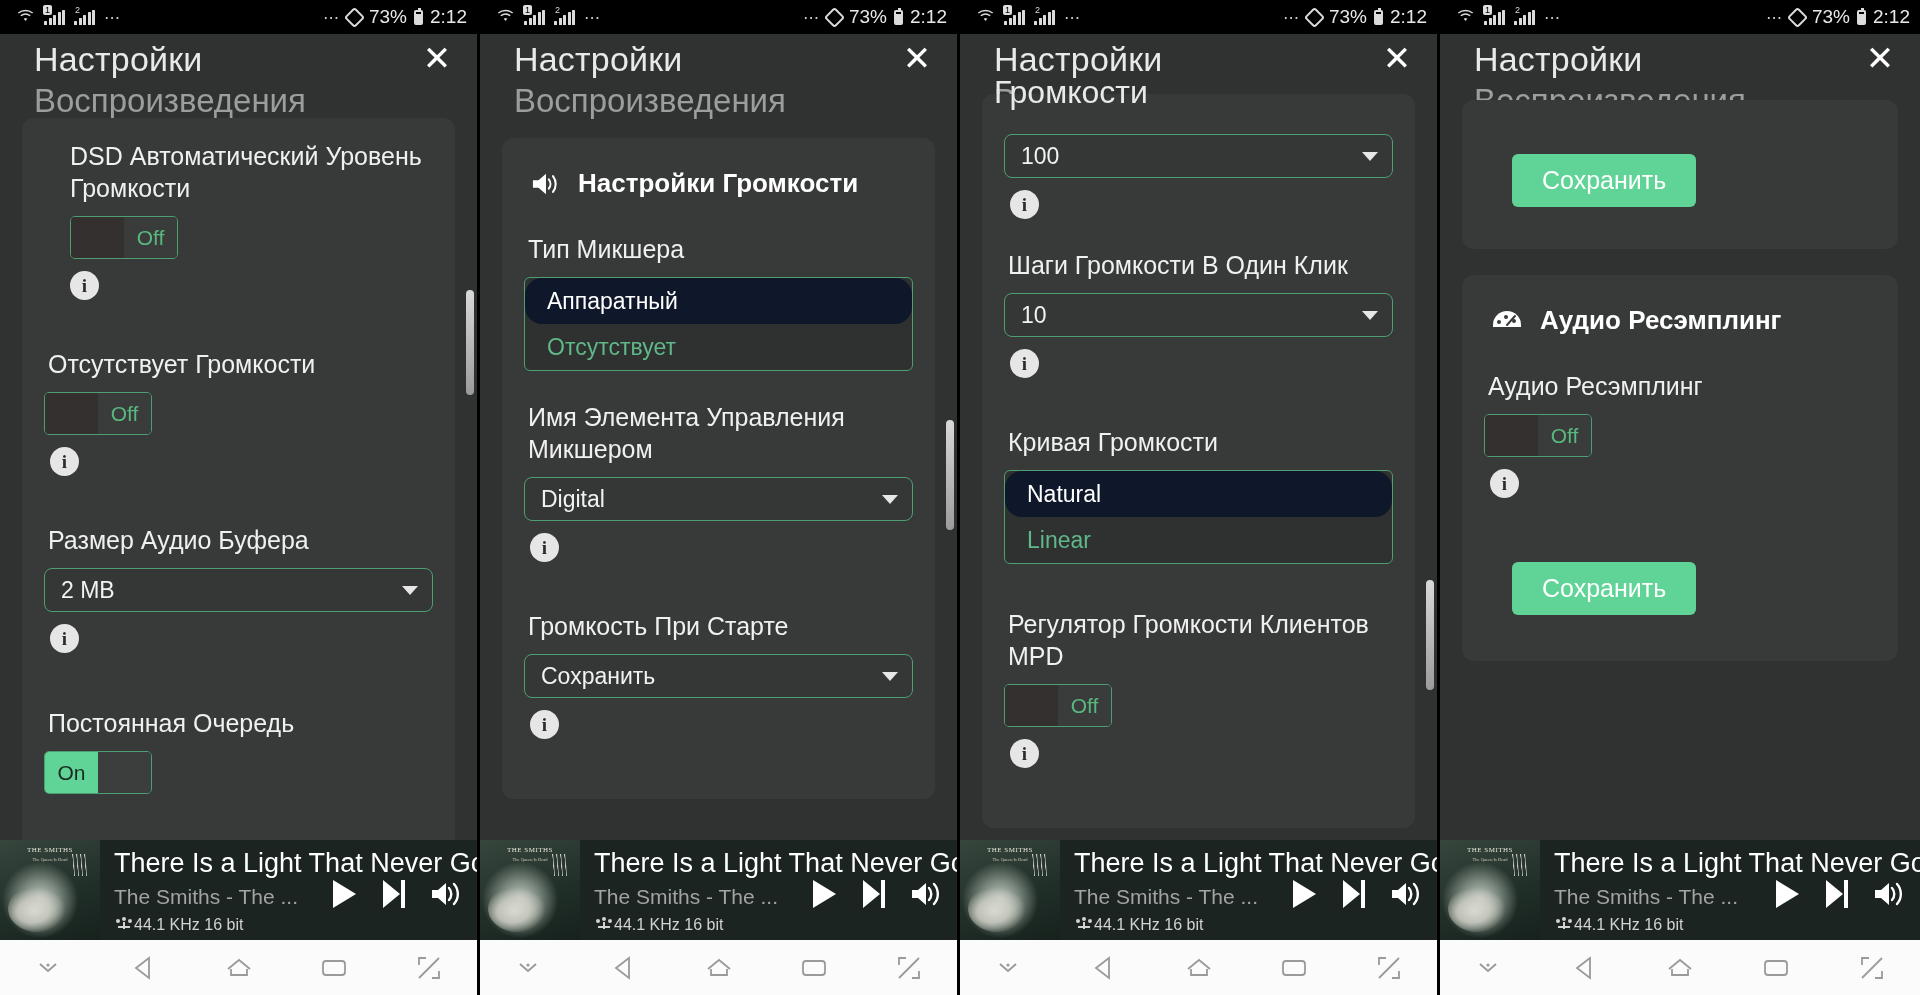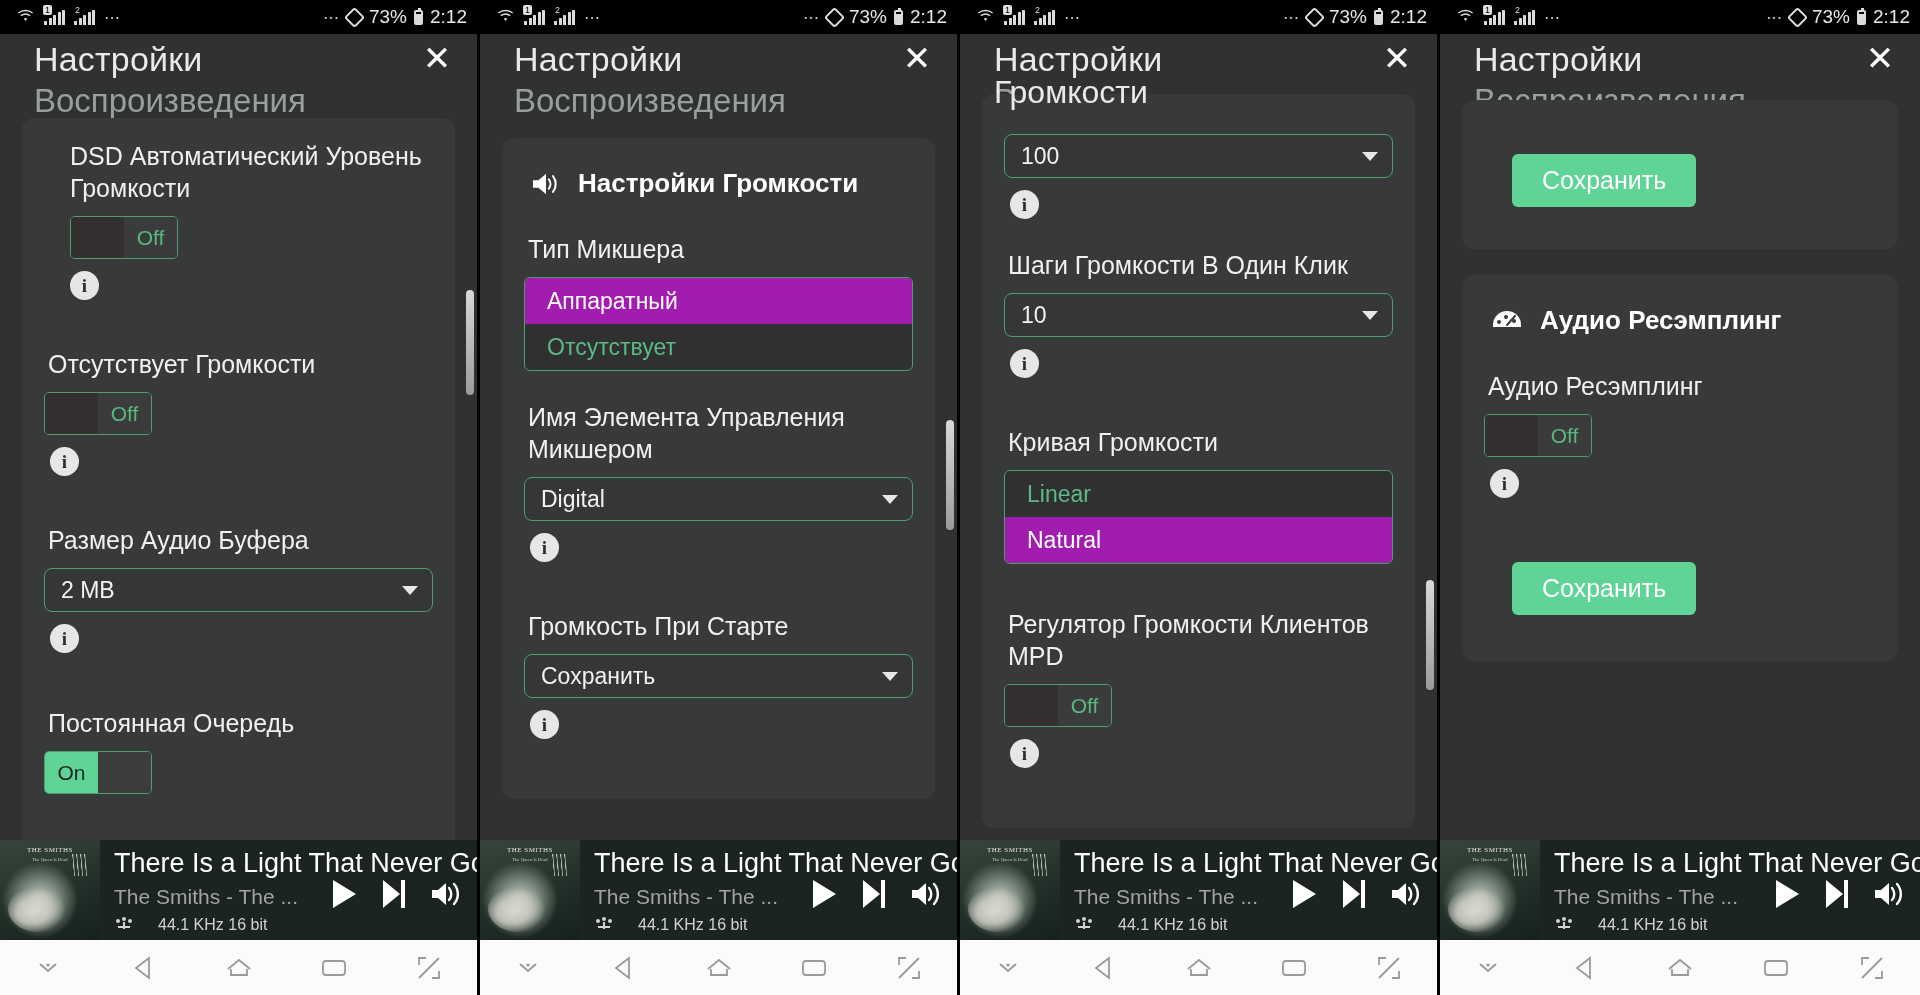--- a/index.html
+++ b/index.html
@@ -135,21 +135,21 @@
 
   
   .picker {
     border:1px solid #4f9e72; border-radius:6px; overflow:hidden;
     background:#2e3130;
   }
   .picker .opt {
     height:46px; display:flex; align-items:center; padding-left:22px;
     font-size:23px; color:#5fb888; cursor:pointer;
   }
-  .picker .opt.sel { background:#a21caf; color:#ffffff; }
+  .picker .opt.sel { background:#0f172a; color:#ffffff;border-radius:17px; }
 
   
   .info {
     width:29px; height:29px; border-radius:50%;
     background:#e6e6e6; color:#2a2d2c;
     display:flex; align-items:center; justify-content:center;
     font-size:19px; font-weight:700; font-family:"Liberation Serif",serif;
     margin:12px 0 0 6px; cursor:pointer;
   }
   .info.indent { margin-left:26px; }
@@ -208,21 +208,21 @@
     opacity:.85;
   }
   .pinfo { flex:1 1 auto; min-width:0; padding:6px 0 0 14px; position:relative; }
   .ptitle {
     color:#ffffff; font-size:27px; line-height:34px; white-space:nowrap;
   }
   .psub {
     color:#a3a3a3; font-size:21px; line-height:30px; white-space:nowrap; margin-top:2px;
   }
   .pmeta {
-    display:flex; align-items:center; gap:24px;
+    display:flex; align-items:center; gap:0;
     color:#d2d2d2; font-size:16px; margin-top:4px;
   }
   .pctrl {
     position:absolute; right:0; top:38px;
     display:flex; align-items:center; gap:22px; padding-right:14px;
   }
   .pctrl .ic { cursor:pointer; display:flex; align-items:center; }
 
   
   .navbar {
@@ -630,22 +630,22 @@
         <div class="select">
           <span>10</span>
           <span class="caret"></span>
         </div>
         <div class="info">i</div>
       </div>
 
       <div class="field" style="margin-top:48px">
         <div class="flabel">Кривая Громкости</div>
         <div class="picker">
+          <div class="opt sel">Natural</div>
           <div class="opt">Linear</div>
-          <div class="opt sel">Natural</div>
         </div>
       </div>
 
       <div class="field" style="margin-top:44px">
         <div class="flabel">Регулятор Громкости Клиентов MPD</div>
         <div class="toggle off">
           <span class="half l blank"></span>
           <span class="half r">Off</span>
         </div>
         <div class="info">i</div>

